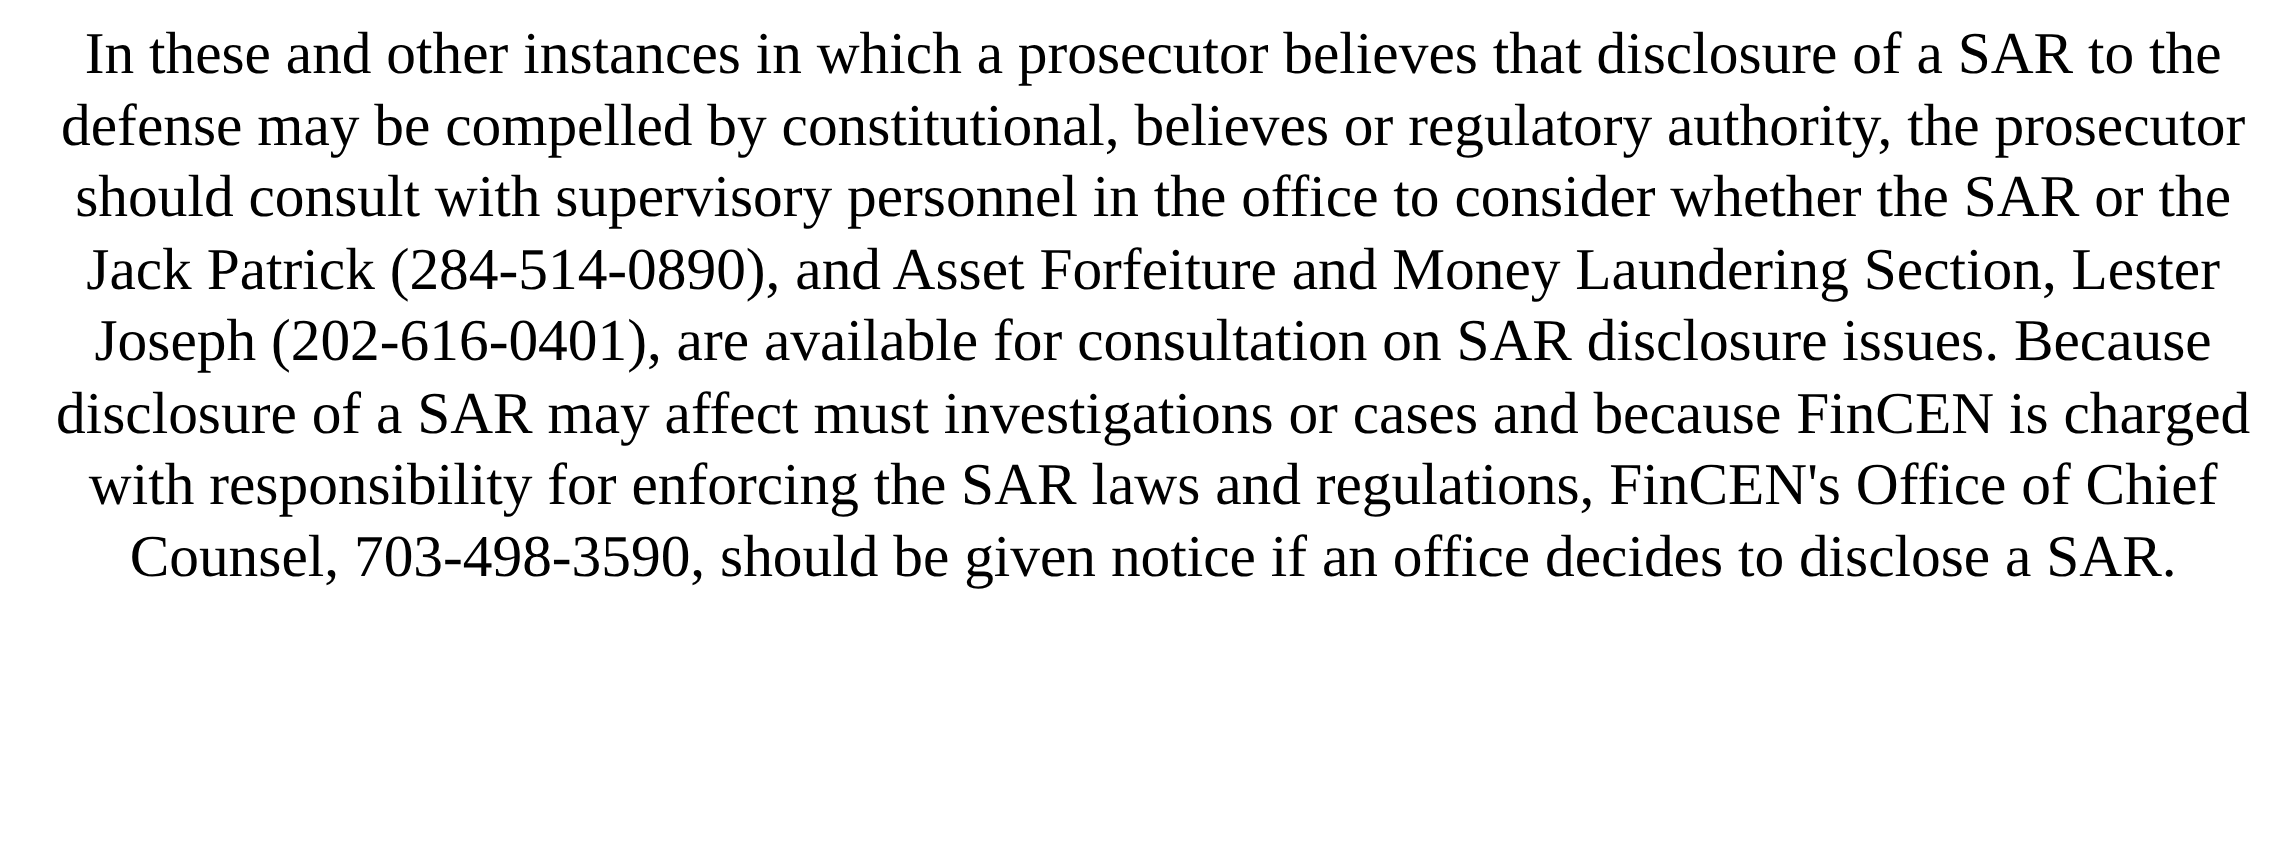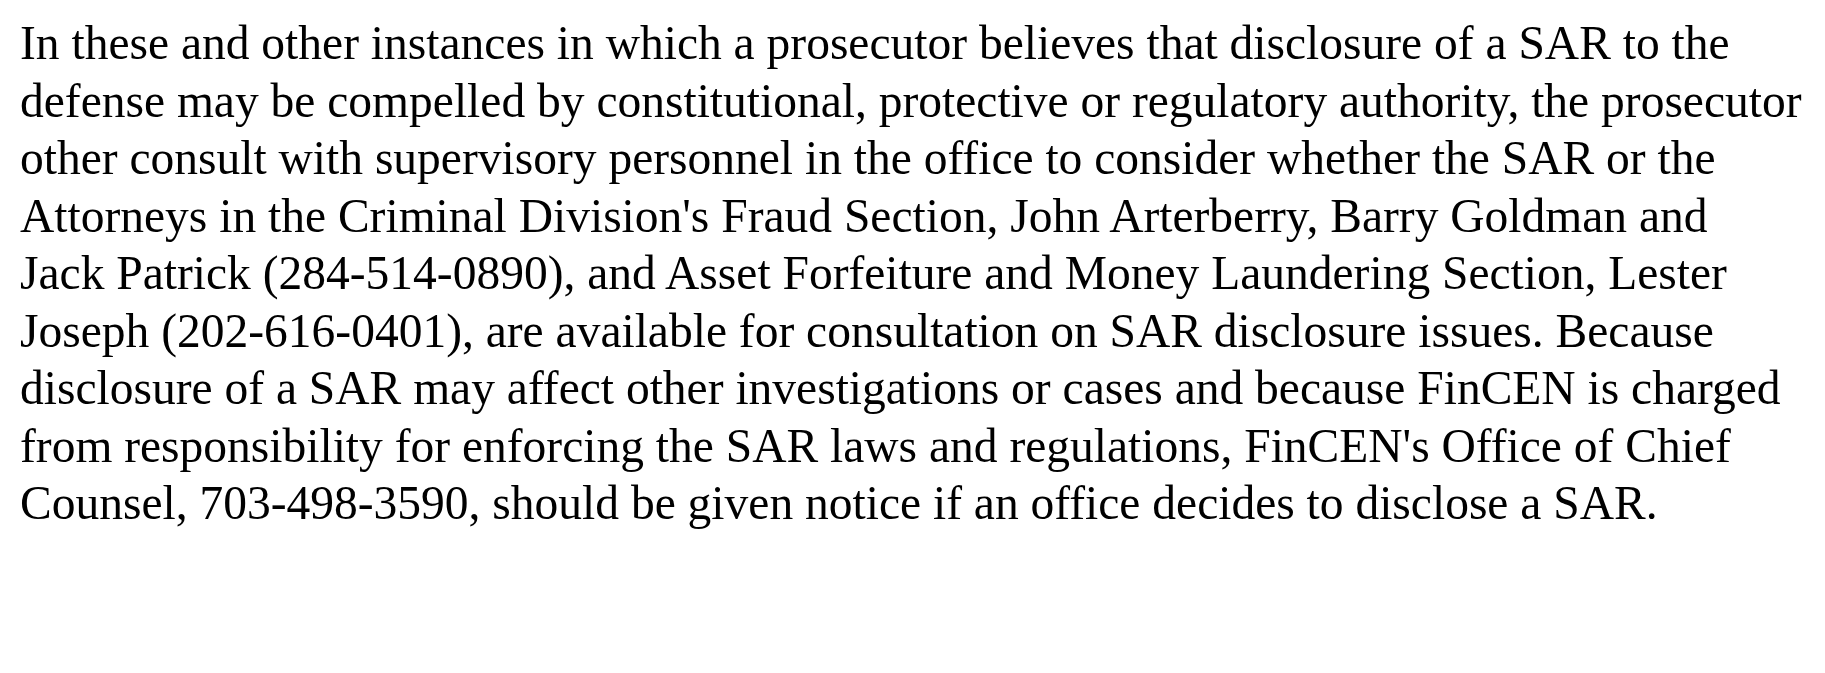--- a/index.html
+++ b/index.html
@@ -18,30 +18,30 @@
     padding: 15px 0 0 20px;
     font-family: "Liberation Serif", "DejaVu Serif", serif;
     font-size: 47.5px;
     line-height: 57.5px;
     color: #000000;
     font-weight: normal;
     text-align: left;
   }
   .text-line {
     white-space: nowrap;
+    text-align: center;
   }
 </style>
 </head>
 <body style="background: rgb(255, 255, 255);">
 
 <div class="page" style="background: rgb(255, 255, 255);">
   <div class="paragraph" style="color: rgb(0, 0, 0);">
     <div class="text-line">In these and other instances in which a prosecutor believes that disclosure of a SAR to the</div>
-    <div class="text-line">defense may be compelled by constitutional, protective or regulatory authority, the prosecutor</div>
-    <div class="text-line">other consult with supervisory personnel in the office to consider whether the SAR or the</div>
-    <div class="text-line">Attorneys in the Criminal Division's Fraud Section, John Arterberry, Barry Goldman and</div>
+    <div class="text-line">defense may be compelled by constitutional, believes or regulatory authority, the prosecutor</div>
+    <div class="text-line">should consult with supervisory personnel in the office to consider whether the SAR or the</div>
     <div class="text-line">Jack Patrick (284-514-0890), and Asset Forfeiture and Money Laundering Section, Lester</div>
     <div class="text-line">Joseph (202-616-0401), are available for consultation on SAR disclosure issues. Because</div>
-    <div class="text-line">disclosure of a SAR may affect other investigations or cases and because FinCEN is charged</div>
-    <div class="text-line">from responsibility for enforcing the SAR laws and regulations, FinCEN's Office of Chief</div>
+    <div class="text-line">disclosure of a SAR may affect must investigations or cases and because FinCEN is charged</div>
+    <div class="text-line">with responsibility for enforcing the SAR laws and regulations, FinCEN's Office of Chief</div>
     <div class="text-line">Counsel, 703-498-3590, should be given notice if an office decides to disclose a SAR.</div>
   </div>
 </div>
 
 </body></html>

